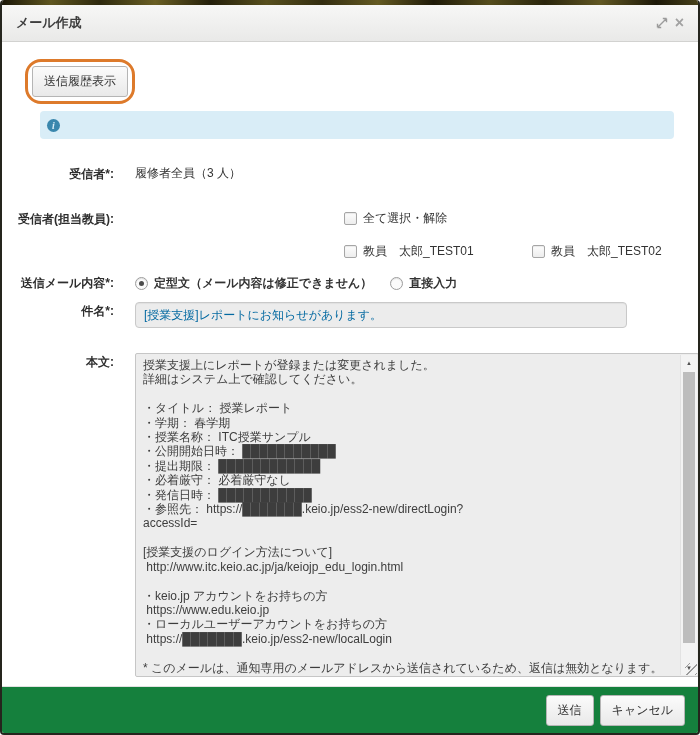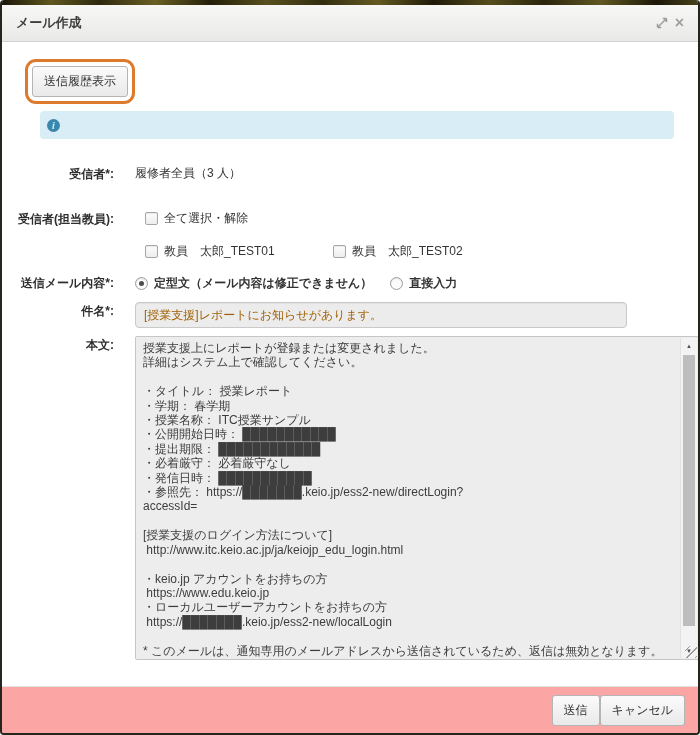--- a/index.html
+++ b/index.html
@@ -37,21 +37,21 @@
   .icon-resize { display: inline-flex; cursor: pointer; }
   .icon-close {
     font-size: 16px; line-height: 1; color: #a2a2a2;
     cursor: pointer; font-weight: bold;
   }
 
   .annotation {
     display: inline-block;
     margin: 17px 0 0 23px;
     border: 3px solid #dd7a2b;
-    border-radius: 11px;
+    border-radius: 16px;
     padding: 4px;
     background: #fff;
   }
   .btn {
     font-size: 12px; color: #333;
     background: linear-gradient(#fbfbfb, #e9e9e9);
     border: 1px solid #b5b5b5;
     border-radius: 3px;
     padding: 6px 11px;
     cursor: pointer;
@@ -83,23 +83,23 @@
     width: 112px; flex: none;
     display: flex; justify-content: flex-end;
     white-space: nowrap;
     font-weight: bold; color: #2e2e2e;
     padding-top: 1px;
     padding-left: 26px;
   }
   .fval { margin-left: 21px; }
 
   .row-recipient { margin-bottom: 27px; }
-  .row-teachers  { margin-bottom: 14px; }
+  .row-teachers  { margin-bottom: 14px; justify-content: space-between; }
   .row-content   { margin-bottom: 10px; align-items: center; }
-  .row-subject   { margin-bottom: 8px; }
+  .row-subject   { margin-bottom: 25px; }
 
   .cb-line { display: flex; align-items: center; margin-left: 10px; }
   .cb-line + .cb-line { margin-top: 16px; gap: 19px; }
   .cb-item { display: flex; align-items: center; }
   .cb-item.w1 { width: 169px; }
   .cb-item.w2 { width: 166px; }
   .checkbox {
     width: 13px; height: 13px; flex: none;
     border: 1px solid #a6a6a6; border-radius: 2px;
     background: linear-gradient(#fdfdfd, #ededed);
@@ -126,21 +126,21 @@
     border-radius: 50%;
     background: #4c4c4c;
   }
 
   .subject-input {
     width: 492px; height: 26px;
     background: #ececec;
     border: 1px solid #c9c9c9;
     border-radius: 4px;
     padding: 0 8px;
-    font-size: 12px; color: #a16207;
+    font-size: 12px; color: #0369a1;
     font-family: inherit;
     box-shadow: inset 0 1px 1px rgba(0,0,0,.05);
   }
 
   .ta {
     position: relative;
     width: 564px; height: 324px;
     background: #ededed;
     border: 1px solid #c6c6c6;
     border-radius: 2px;
@@ -174,24 +174,24 @@
   .grip {
     position: absolute; right: 1px; bottom: 1px;
     width: 12px; height: 12px;
     background: repeating-linear-gradient(135deg,
       transparent 0 3px, #9a9a9a 3px 4px, transparent 4px 6px);
     cursor: nwse-resize;
   }
 
   .footer {
     position: absolute; left: 0; right: 0; bottom: 0; height: 47px;
-    background: #fca5a5;
+    background: #15803d;
     border-top: 1px solid #e1e1e1;
     display: flex; align-items: center; justify-content: flex-end;
-    gap: 0;
+    gap: 6px;
     padding-right: 13px;
   }
 </style>
 </head>
 <body>
 
 <div class="screen">
   <div class="top-strip"></div>
 
   <div class="titlebar">

